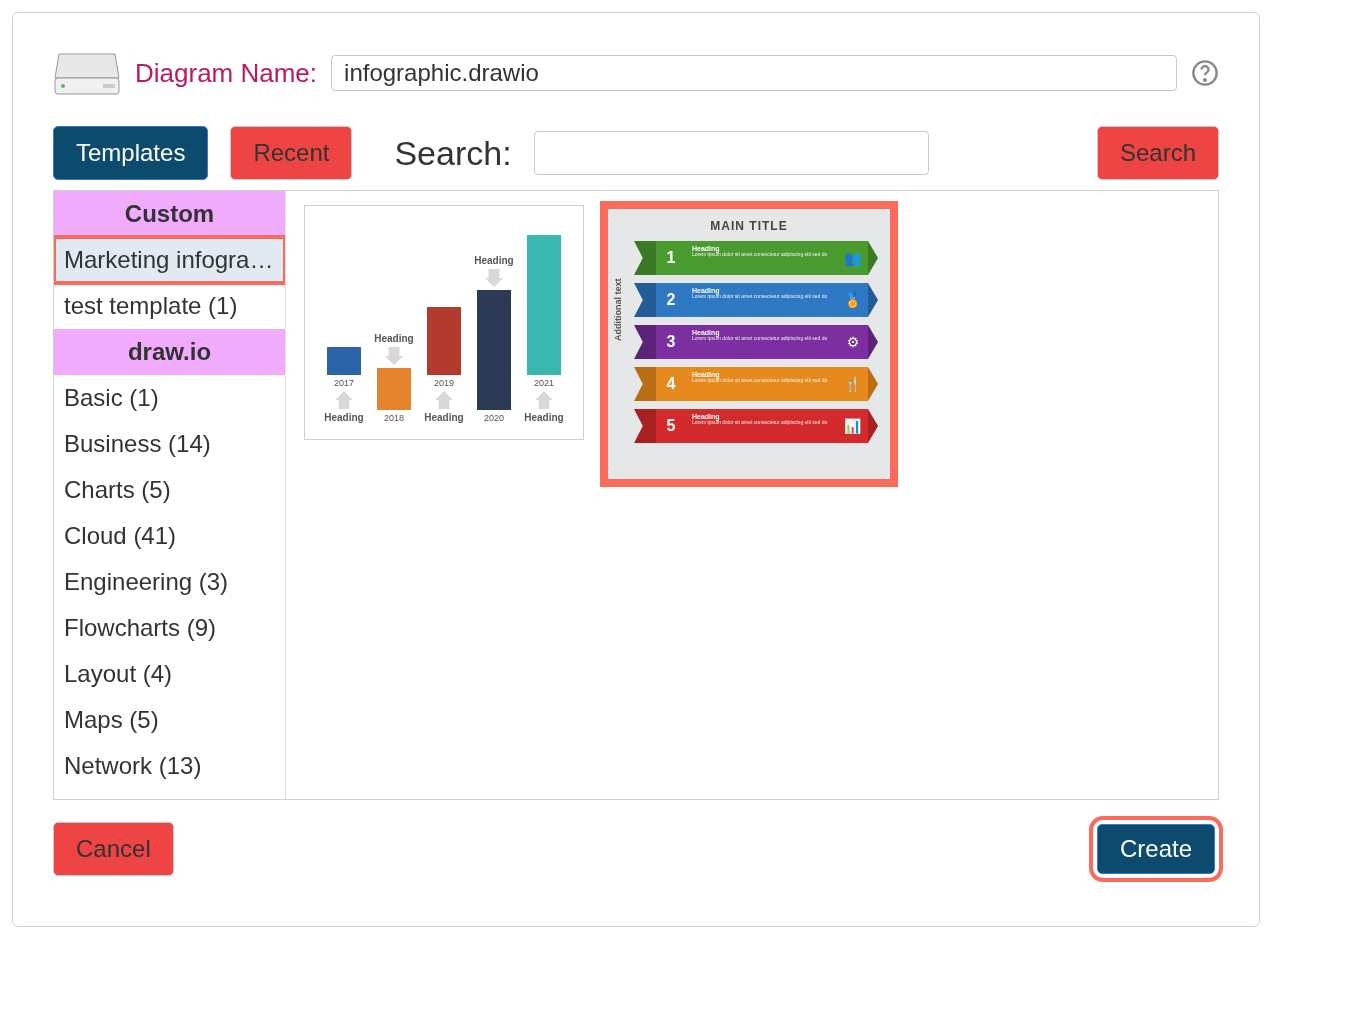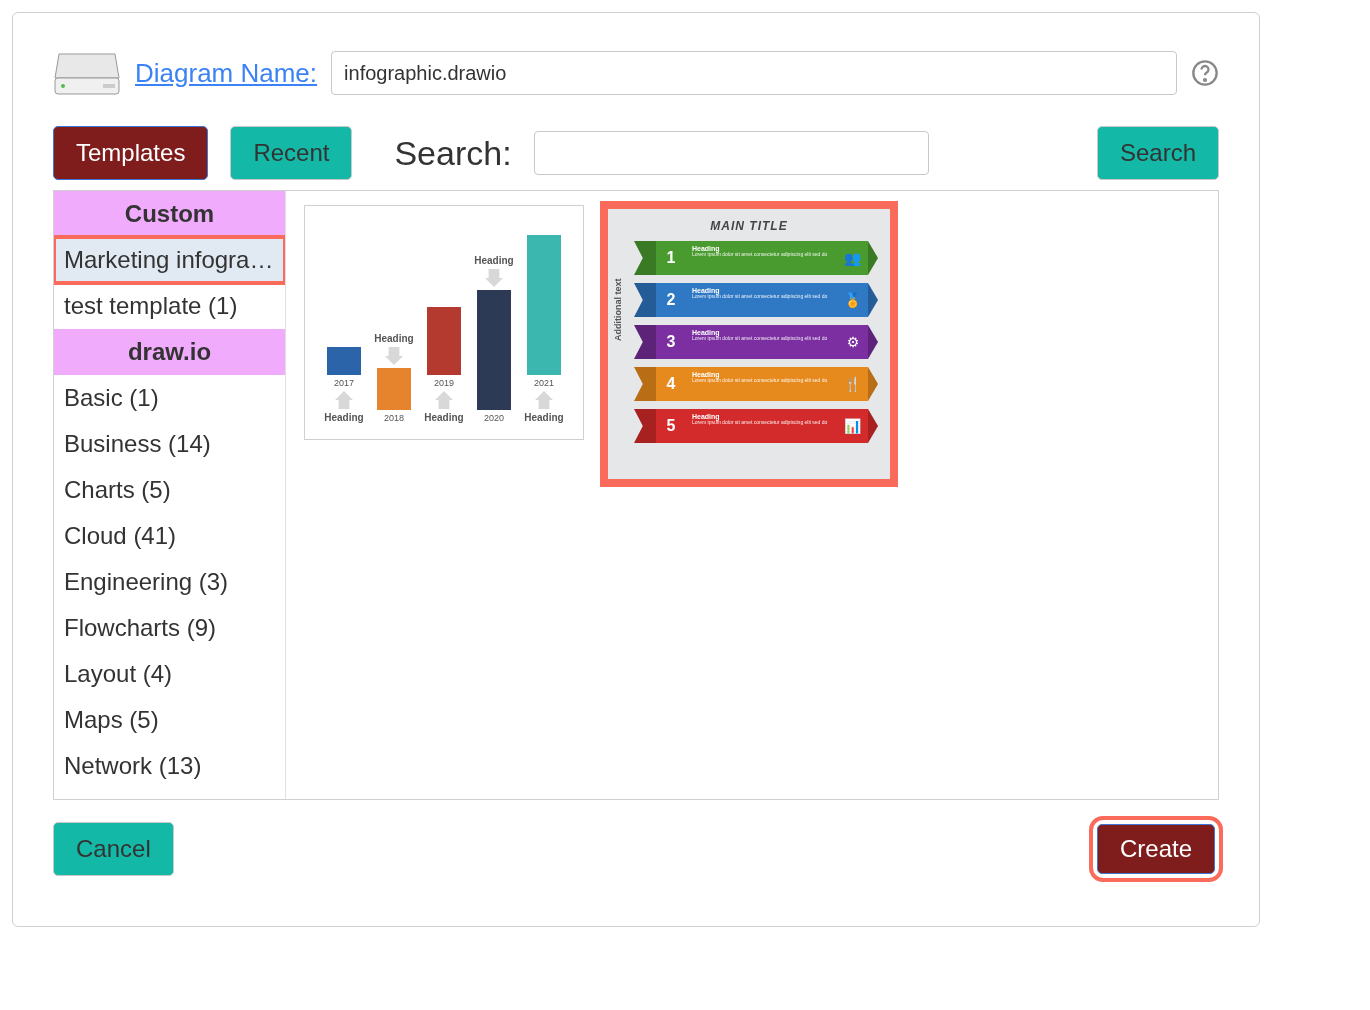--- a/index.html
+++ b/index.html
@@ -27,56 +27,55 @@
   gap: 14px;
   margin-bottom: 28px;
 }
 .drive-icon {
   width: 68px;
   height: 50px;
   flex: none;
 }
 .name-label {
   font-size: 26px;
-  color: #3b82f6;
-  text-decoration: underline;
+  color: #be185d;
 }
 .name-input {
   flex: 1;
-  height: 44px;
+  height: 36px;
   border: 1px solid #c8c8c8;
   border-radius: 4px;
-  font-size: 20px;
+  font-size: 24px;
   padding: 0 12px;
   color: #333;
 }
 .help-icon {
   width: 28px;
   height: 28px;
   color: #888;
   cursor: pointer;
 }
 .tabs-row {
   display: flex;
   align-items: center;
   gap: 22px;
   margin-bottom: 10px;
 }
 .btn {
   height: 54px;
   padding: 0 22px;
   border: 1px solid #c8c8c8;
   border-radius: 5px;
-  background: #14b8a6;
+  background: #ef4444;
   font-size: 24px;
   color: #333;
   cursor: pointer;
 }
 .btn-primary {
-  background: #7f1d1d;
+  background: #0c4a6e;
   border-color: #3c78d8;
   color: #fff;
 }
 .search-label {
   font-size: 34px;
   color: #333;
   margin-left: 20px;
 }
 .search-input {
   width: 395px;
@@ -150,21 +149,21 @@
 }
 .bar-group { display:flex; flex-direction:column; align-items:center; width:44px; }
 .bar3d { width:34px; position:relative; }
 .bar3d::before, .bar3d::after { content:""; position:absolute; }
 .bar-label { font-size:9px; color:#555; margin-top:3px; }
 .heading-label { font-size:10px; color:#555; font-weight:bold; text-align:center; }
 .arrow-down { width:18px; height:18px; background:#d8d8d8; clip-path: polygon(20% 0,80% 0,80% 50%,100% 50%,50% 100%,0 50%,20% 50%); margin:3px auto; }
 .arrow-up { width:18px; height:18px; background:#d8d8d8; clip-path: polygon(50% 0,100% 50%,80% 50%,80% 100%,20% 100%,20% 50%,0 50%); margin:3px auto; }
 
 .thumb-banners { width:290px; height:278px; background:#e6e7e9; padding:12px 14px 10px; }
-.main-title { text-align:center; font-size:12px; font-weight:bold; color:#444; letter-spacing:1px; margin-bottom:8px;font-style:italic; }
+.main-title { text-align:center; font-size:12px; font-weight:bold; color:#444; letter-spacing:1px; margin-bottom:8px; }
 .banner-row { display:flex; align-items:stretch; height:34px; margin-bottom:8px; position:relative; }
 .banner-tail { width:22px; clip-path: polygon(0 0,100% 0,100% 100%,0 100%,40% 50%); }
 .banner-num { width:30px; display:flex; align-items:center; justify-content:center; color:#fff; font-size:16px; font-weight:bold; }
 .banner-body { flex:1; padding:4px 6px; color:#fff; }
 .banner-body .bt { font-size:7px; font-weight:bold; }
 .banner-body .bs { font-size:5px; line-height:1.1; opacity:.9; }
 .banner-icon { width:30px; display:flex; align-items:center; justify-content:center; color:#fff; font-size:14px; }
 .side-text { position:absolute; left:-7px; top:100px; transform:rotate(-90deg); transform-origin:left top; font-size:9px; color:#555; font-weight:bold; }
 .footer-row {
   display:flex; justify-content:space-between; gap:18px; margin-top:20px; align-items:center;

